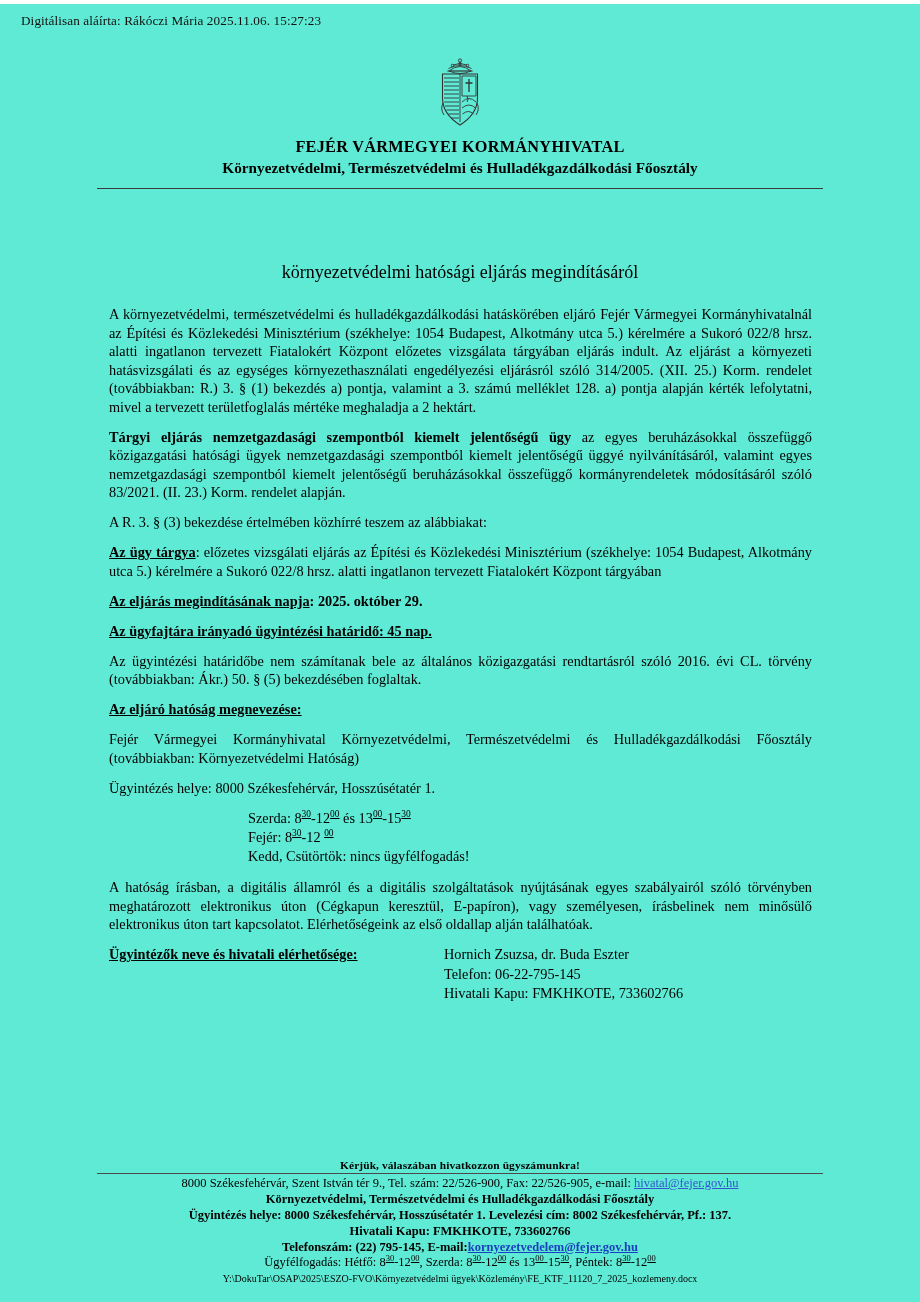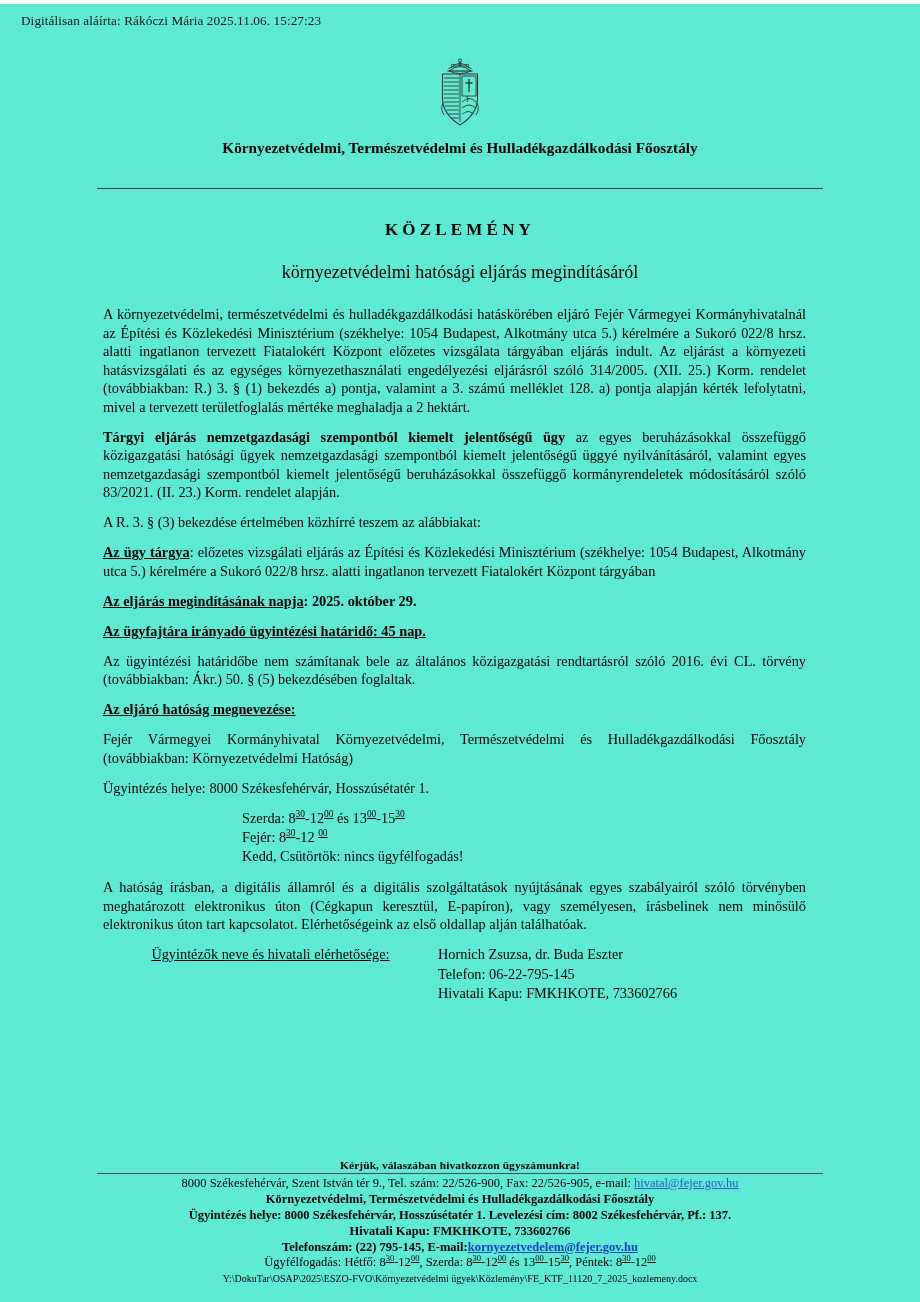--- a/index.html
+++ b/index.html
@@ -92,21 +92,21 @@
     left: 95px;
     width: 730px;
     text-align: center;
     font-size: 18px;
   }
 
   
   .body-area {
     position: absolute;
     top: 301px;
-    left: 103px;
+    left: 109px;
     width: 703px;
   }
   p.para {
     margin: 0 0 11.5px 0;
     font-size: 14.3px;
     line-height: 1.295;
     text-align: justify;
     text-justify: inter-word;
     hyphens: none;
   }
@@ -135,23 +135,22 @@
   .contacts {
     margin: 0;
     font-size: 14.3px;
     line-height: 1.36;
     position: relative;
   }
   .contacts .label {
     display: inline-block;
     width: 335px;
     vertical-align: top;
-    font-weight: normal;
+    font-weight: bold;
     text-decoration: underline;
-    text-align: center;
   }
   .contacts .values {
     display: inline-block;
     vertical-align: top;
   }
   .contacts .values div { white-space: nowrap; }
 
   
   .footer {
     position: absolute;
@@ -226,25 +225,25 @@
           <path d="M36 40 q2 4 0 6"></path>
 
           <path d="M12 47 q-3 6 1 12"></path>
           <path d="M46 47 q3 6 -1 12"></path>
         </g>
       </svg>
     </span>
   </div>
 
   <div class="org-block">
+    <div class="org-line1">FEJÉR VÁRMEGYEI KORMÁNYHIVATAL</div>
     <div class="org-line2">Környezetvédelmi, Természetvédelmi és Hulladékgazdálkodási Főosztály</div>
   </div>
   <div class="header-rule"></div>
 
-  <div class="doc-title">KÖZLEMÉNY</div>
   <div class="doc-subtitle">környezetvédelmi hatósági eljárás megindításáról</div>
 
   <div class="body-area">
 
     <p class="para">A környezetvédelmi, természetvédelmi és hulladékgazdálkodási hatáskörében eljáró Fejér Vármegyei Kormányhivatalnál az Építési és Közlekedési Minisztérium (székhelye: 1054 Budapest, Alkotmány utca 5.) kérelmére a Sukoró 022/8 hrsz. alatti ingatlanon tervezett Fiatalokért Központ előzetes vizsgálata tárgyában eljárás indult. Az eljárást a környezeti hatásvizsgálati és az egységes környezethasználati engedélyezési eljárásról szóló 314/2005. (XII. 25.) Korm. rendelet (továbbiakban: R.) 3. § (1) bekezdés a) pontja, valamint a 3. számú melléklet 128. a) pontja alapján kérték lefolytatni, mivel a tervezett területfoglalás mértéke meghaladja a 2 hektárt.</p>
 
     <p class="para"><span class="b">Tárgyi eljárás nemzetgazdasági szempontból kiemelt jelentőségű ügy</span><span> az egyes beruházásokkal összefüggő közigazgatási hatósági ügyek nemzetgazdasági szempontból kiemelt jelentőségű üggyé nyilvánításáról, valamint egyes nemzetgazdasági szempontból kiemelt jelentőségű beruházásokkal összefüggő kormányrendeletek módosításáról szóló 83/2021. (II. 23.) Korm. rendelet alapján.</span></p>
 
     <p class="para">A R. 3. § (3) bekezdése értelmében közhírré teszem az alábbiakat:</p>
 

